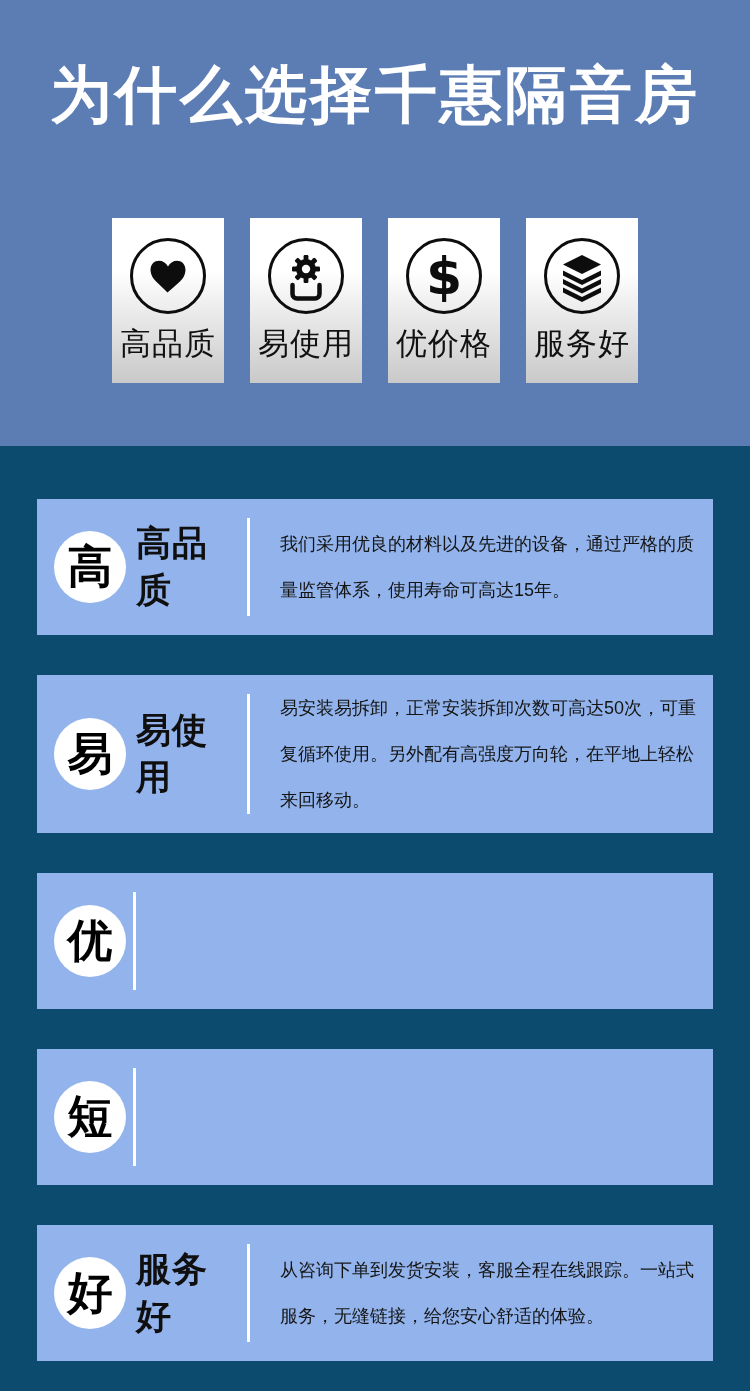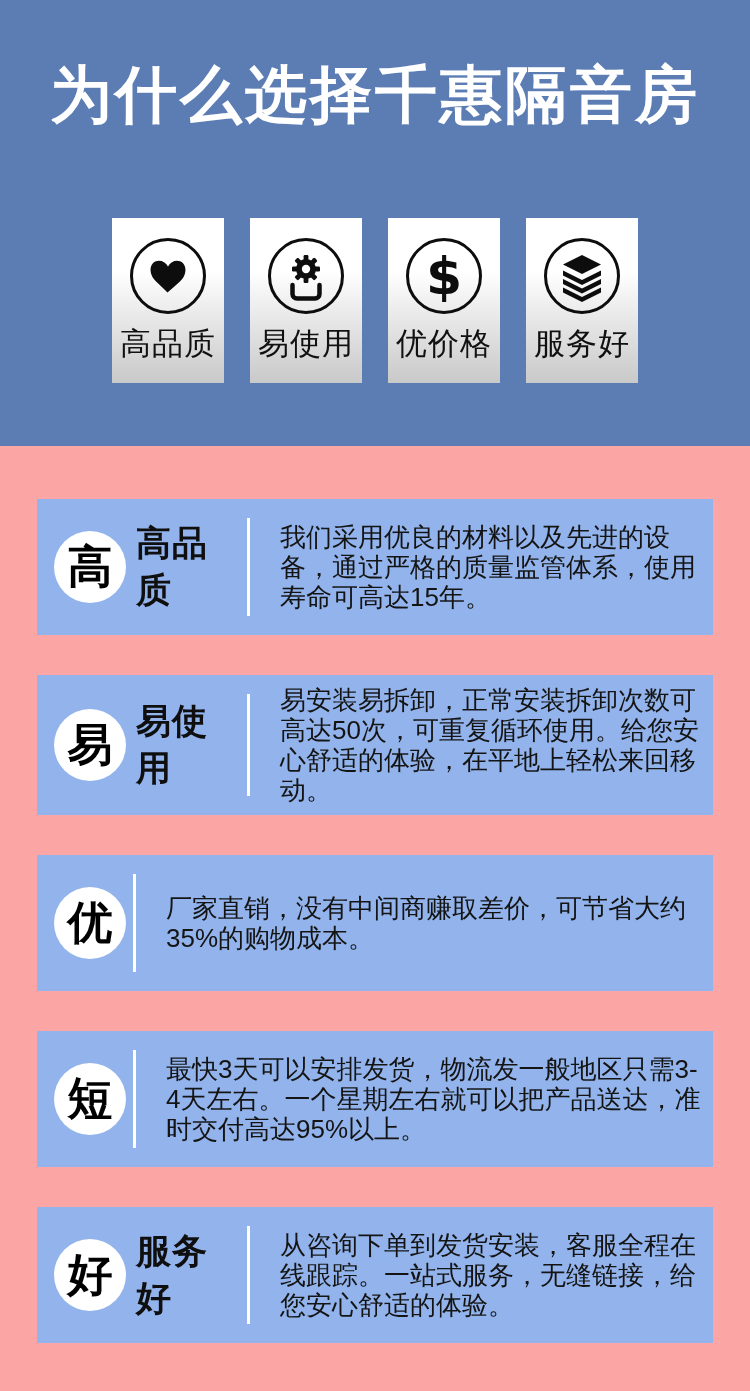--- a/index.html
+++ b/index.html
@@ -1,18 +1,18 @@
 <!DOCTYPE html>
 <html style="--header_bg: #5b7db4; --band_bg: #92b3eb; --card_top: #ffffff; --card_bottom: #c9c9c9; --title_color: #ffffff; --badge_bg: #ffffff; --text_color: #141414; --icon_color: #0d0d0d;"><head>
 <meta charset="utf-8">
 <style>
   html,body{margin:0;padding:0;background:#fff;}
   .page{
     position:relative;width:750px;height:1391px;margin:0 auto;
-    background:#fca5a5;overflow:hidden;
+    background:#0c4a6e;overflow:hidden;
     font-family:"Liberation Sans", sans-serif;
   }
   
   .hero{
     height:446px;box-sizing:border-box;
     background:var(--header_bg,#5b7db4);
     padding-top:56px;
   }
   .hero-title{
     margin:0;text-align:center;
@@ -52,21 +52,21 @@
     flex:none;width:104px;margin:0 0 0 10px;
     font-size:35px;font-weight:700;color:#0f0f0f;letter-spacing:1px;
   }
   .divider{
     flex:none;width:3px;margin-left:7px;
     align-self:stretch;margin-top:9px;margin-bottom:9px;
     background:#ffffff;
   }
   .row-desc{
     margin:0 12px 0 30px;
-    font-size:26px;line-height:30px;color:var(--text_color,#141414);
+    font-size:18px;line-height:46px;color:var(--text_color,#141414);
   }
 </style>
 </head>
 <body>
 
 <div class="page">
 
   <header class="hero">
     <h1 class="hero-title">为什么选择千惠隔音房</h1>
 
@@ -139,33 +139,31 @@
       <span class="badge">高</span>
       <h2 class="row-title">高品质</h2>
       <span class="divider"></span>
       <p class="row-desc">我们采用优良的材料以及先进的设备，通过严格的质量监管体系，使用寿命可高达15年。</p>
     </section>
 
     <section class="benefit-row">
       <span class="badge">易</span>
       <h2 class="row-title">易使用</h2>
       <span class="divider"></span>
-      <p class="row-desc">易安装易拆卸，正常安装拆卸次数可高达50次，可重复循环使用。给您安心舒适的体验，在平地上轻松来回移动。</p>
+      <p class="row-desc">易安装易拆卸，正常安装拆卸次数可高达50次，可重复循环使用。另外配有高强度万向轮，在平地上轻松来回移动。</p>
     </section>
 
     <section class="benefit-row">
       <span class="badge">优</span>
       <span class="divider"></span>
-      <p class="row-desc">厂家直销，没有中间商赚取差价，可节省大约35%的购物成本。</p>
     </section>
 
     <section class="benefit-row">
       <span class="badge">短</span>
       <span class="divider"></span>
-      <p class="row-desc">最快3天可以安排发货，物流发一般地区只需3-4天左右。一个星期左右就可以把产品送达，准时交付高达95%以上。</p>
     </section>
 
     <section class="benefit-row">
       <span class="badge">好</span>
       <h2 class="row-title">服务好</h2>
       <span class="divider"></span>
       <p class="row-desc">从咨询下单到发货安装，客服全程在线跟踪。一站式服务，无缝链接，给您安心舒适的体验。</p>
     </section>
 
   </main>

